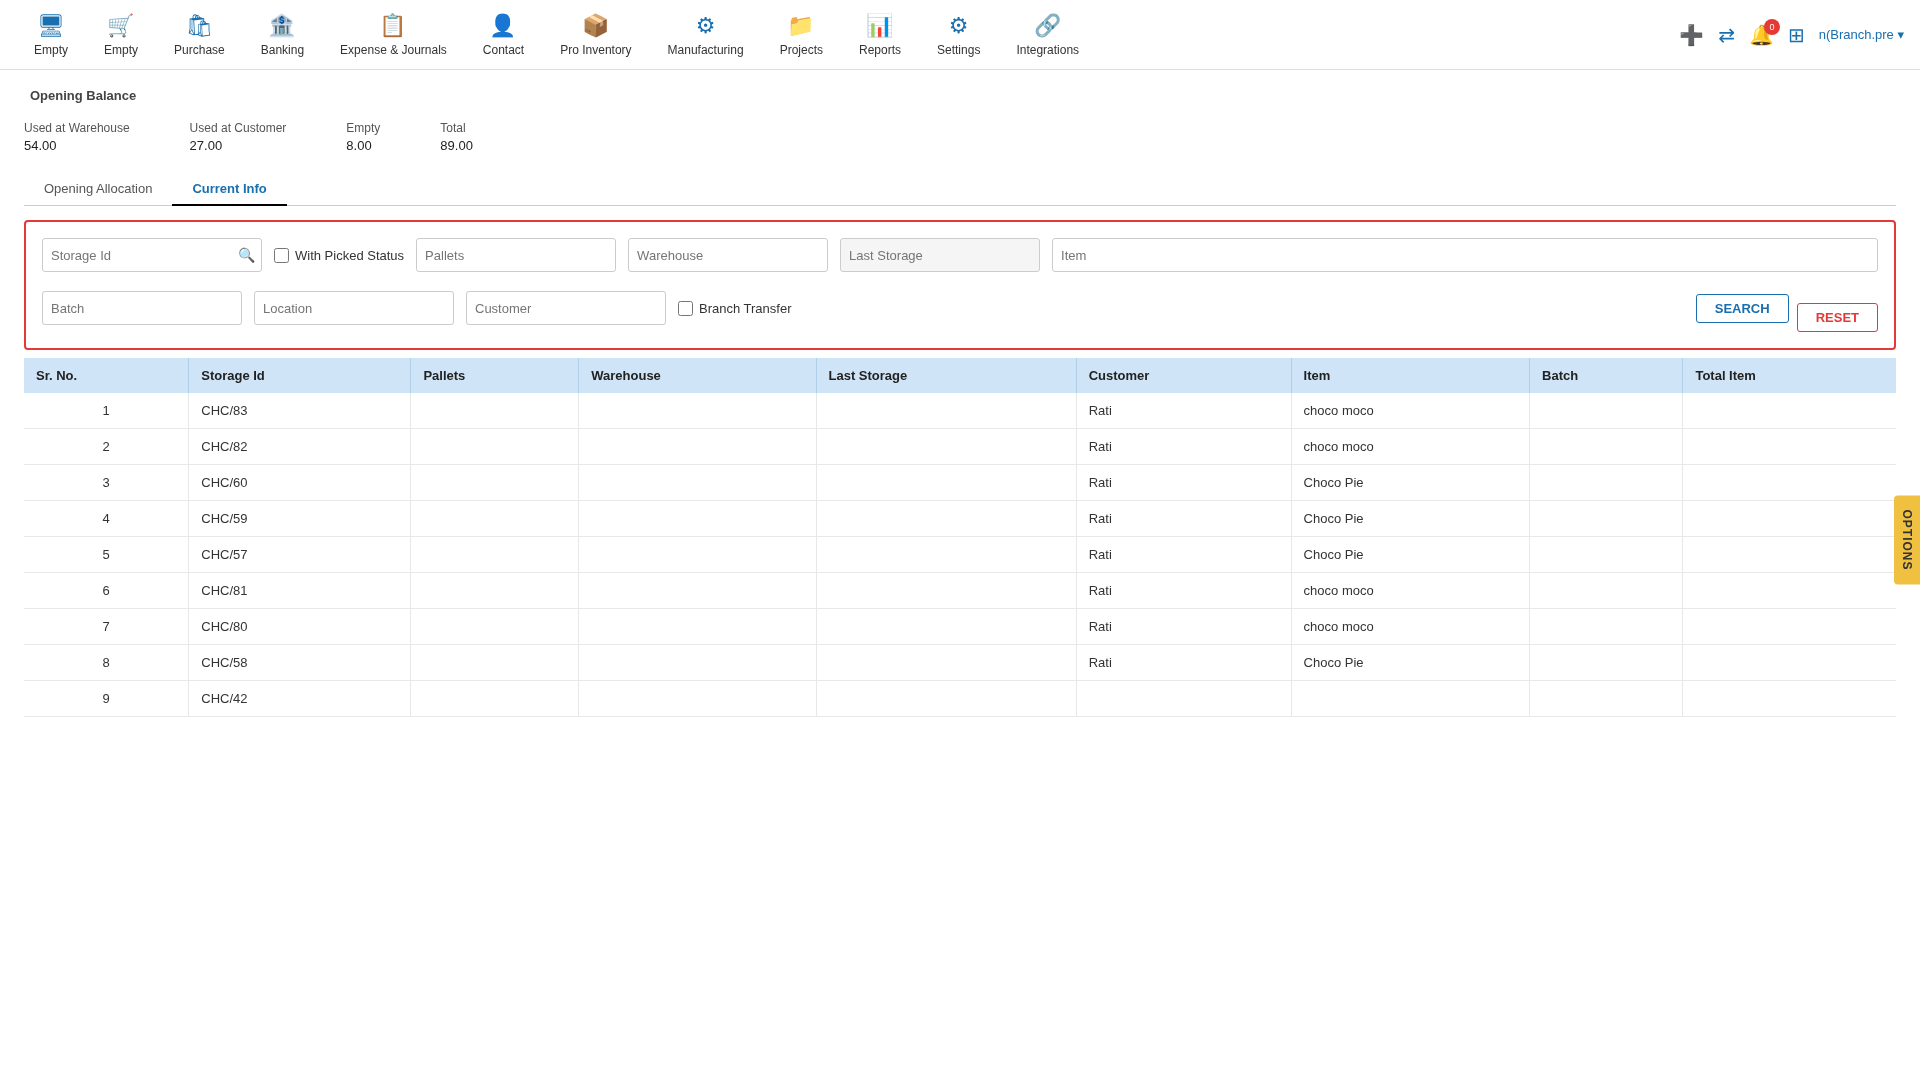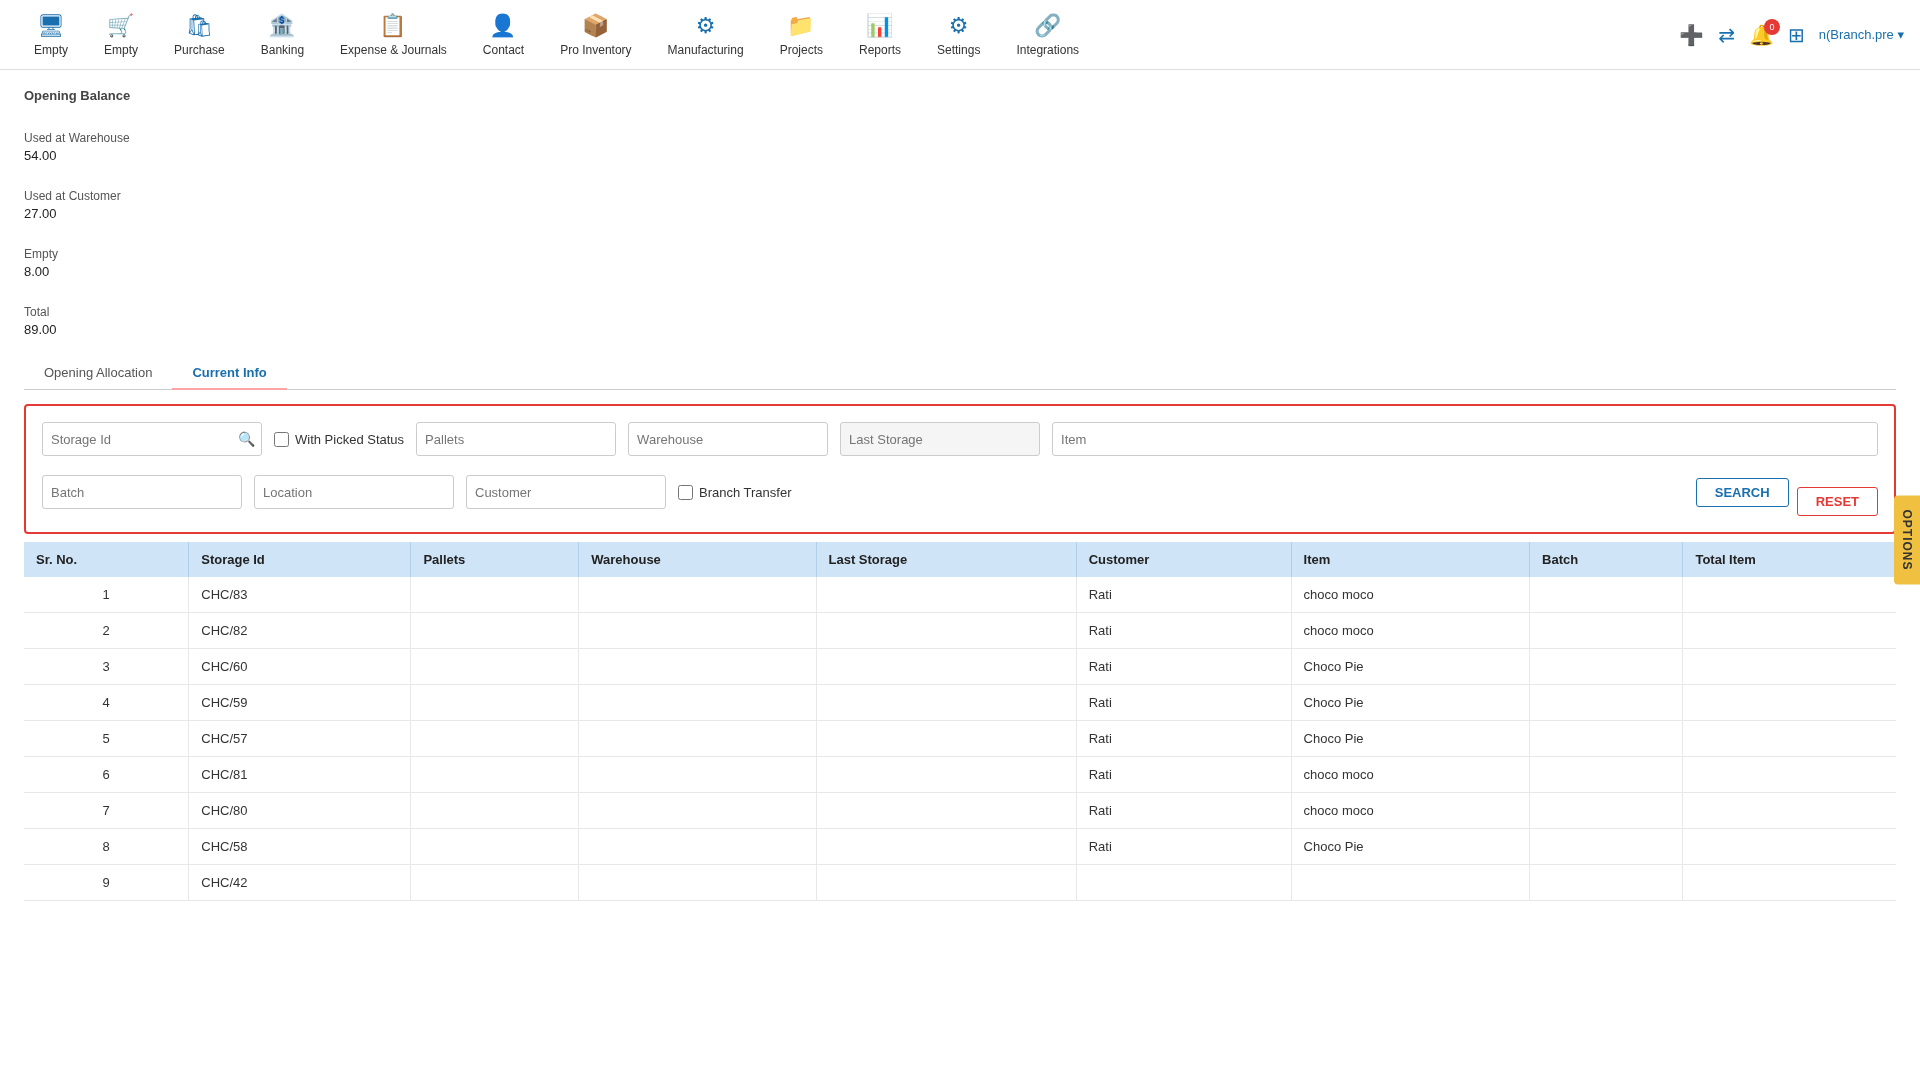--- a/index.html
+++ b/index.html
@@ -32,35 +32,35 @@
       position: absolute; top: -4px; right: -6px;
       background: #e53935; color: #fff; border-radius: 50%;
       font-size: 9px; width: 16px; height: 16px;
       display: flex; align-items: center; justify-content: center;
     }
     .user-label { color: #1a6faf; font-size: 13px; cursor: pointer; }
 
     
     .content { padding: 18px 24px; }
 
-    .opening-balance-label { font-size: 13px; color: #444; font-weight: 600; margin-bottom: 2px; }
+    .opening-balance-label { font-size: 13px; color: #444; font-weight: 600; margin-bottom: 2px; margin-left: 6px; }
     .opening-balance-val { font-size: 13px; color: #444; }
 
-    .stats-row { display: flex; gap: 26px; margin: 28px 0 20px 0; flex-direction: column; }
+    .stats-row { display: flex; gap: 60px; margin: 18px 0 20px 0; }
     .stat-block { display: flex; flex-direction: column; }
     .stat-label { font-size: 12px; color: #555; margin-bottom: 3px; }
     .stat-value { font-size: 13px; color: #222; font-weight: 500; }
 
     
     .tabs { display: flex; border-bottom: 1px solid #ccc; margin-bottom: 0; }
     .tab {
       padding: 8px 20px; cursor: pointer; font-size: 13px; color: #555;
       border-bottom: 2px solid transparent; margin-bottom: -1px;
     }
-    .tab.active { color: #1a6faf; border-bottom: 2px solid #fca5a5; font-weight: 600; }
+    .tab.active { color: #1a6faf; border-bottom: 2px solid #000000; font-weight: 600; }
 
     
     .search-panel {
       border: 2px solid #e53935;
       border-radius: 4px;
       padding: 16px;
       margin-top: 14px;
       background: #fff;
     }
     .search-row { display: flex; align-items: center; gap: 12px; margin-bottom: 12px; }

